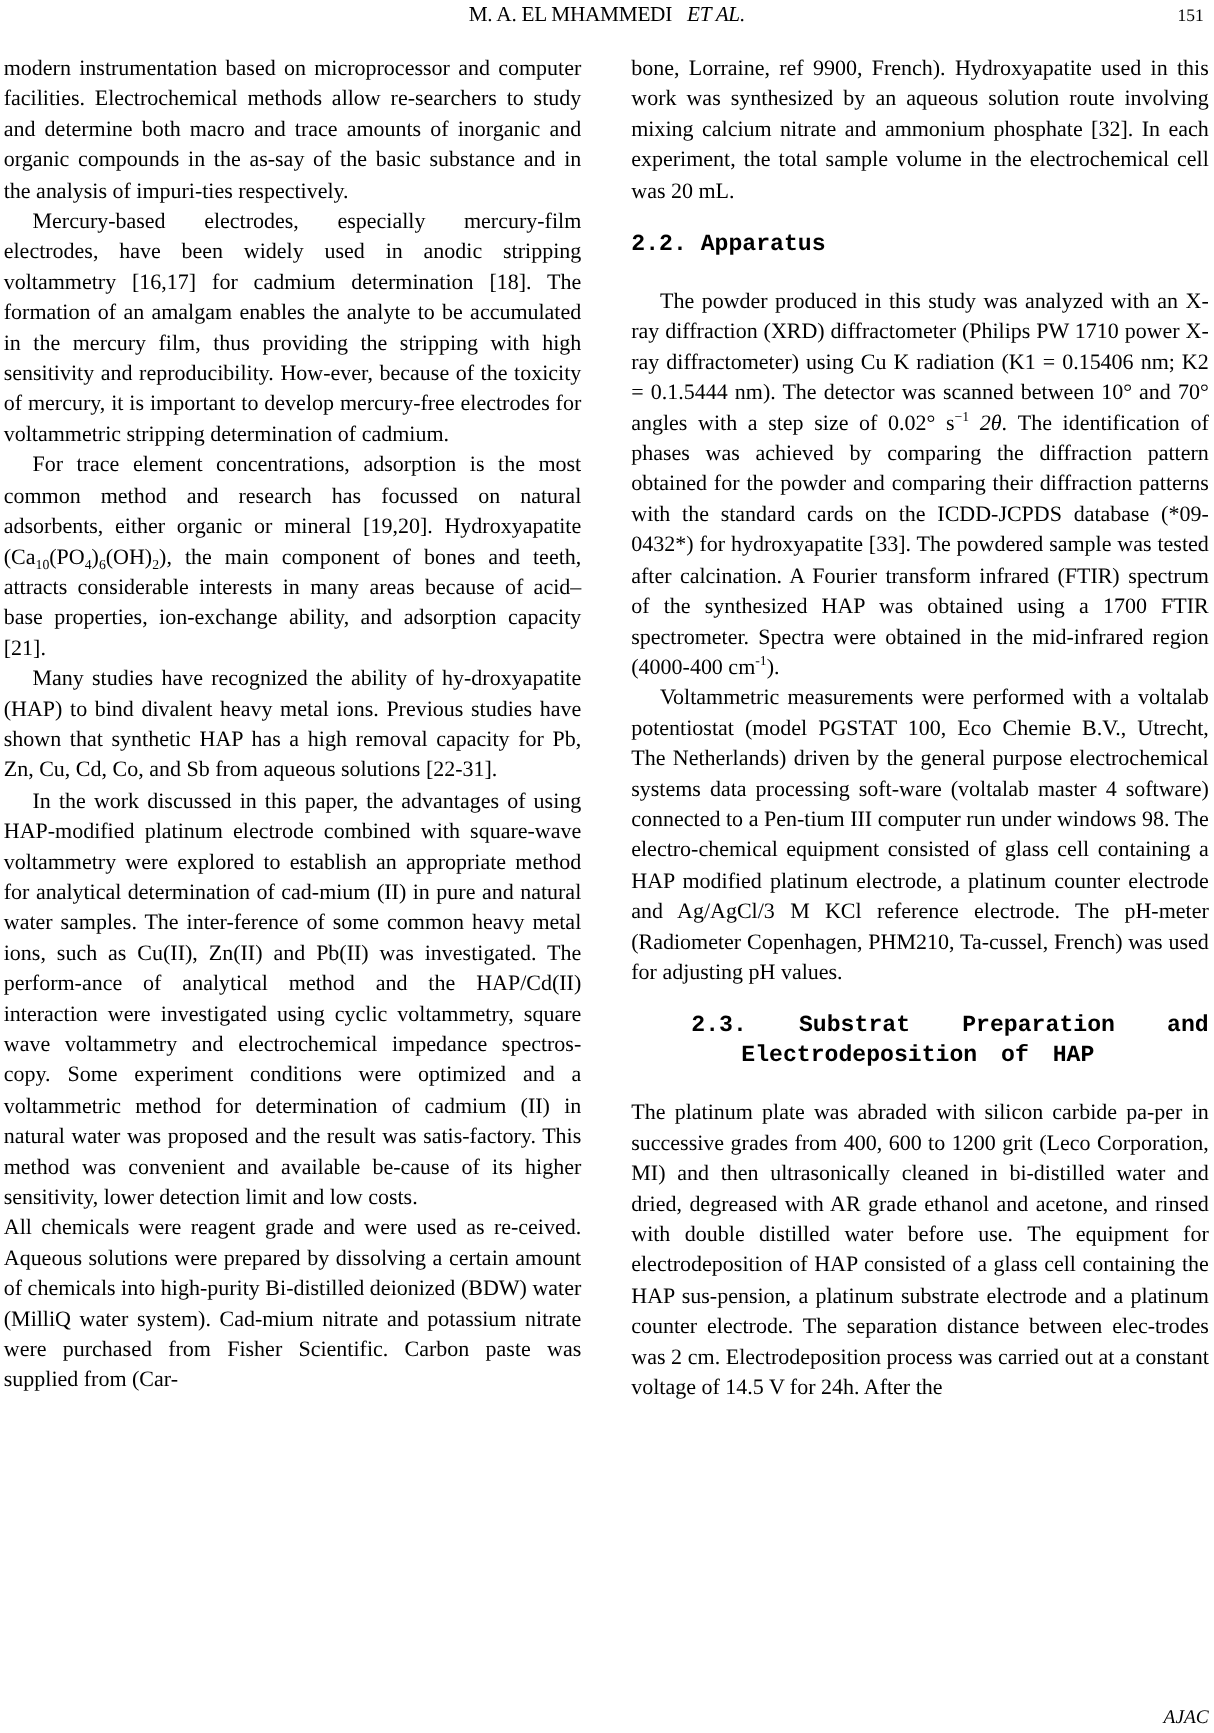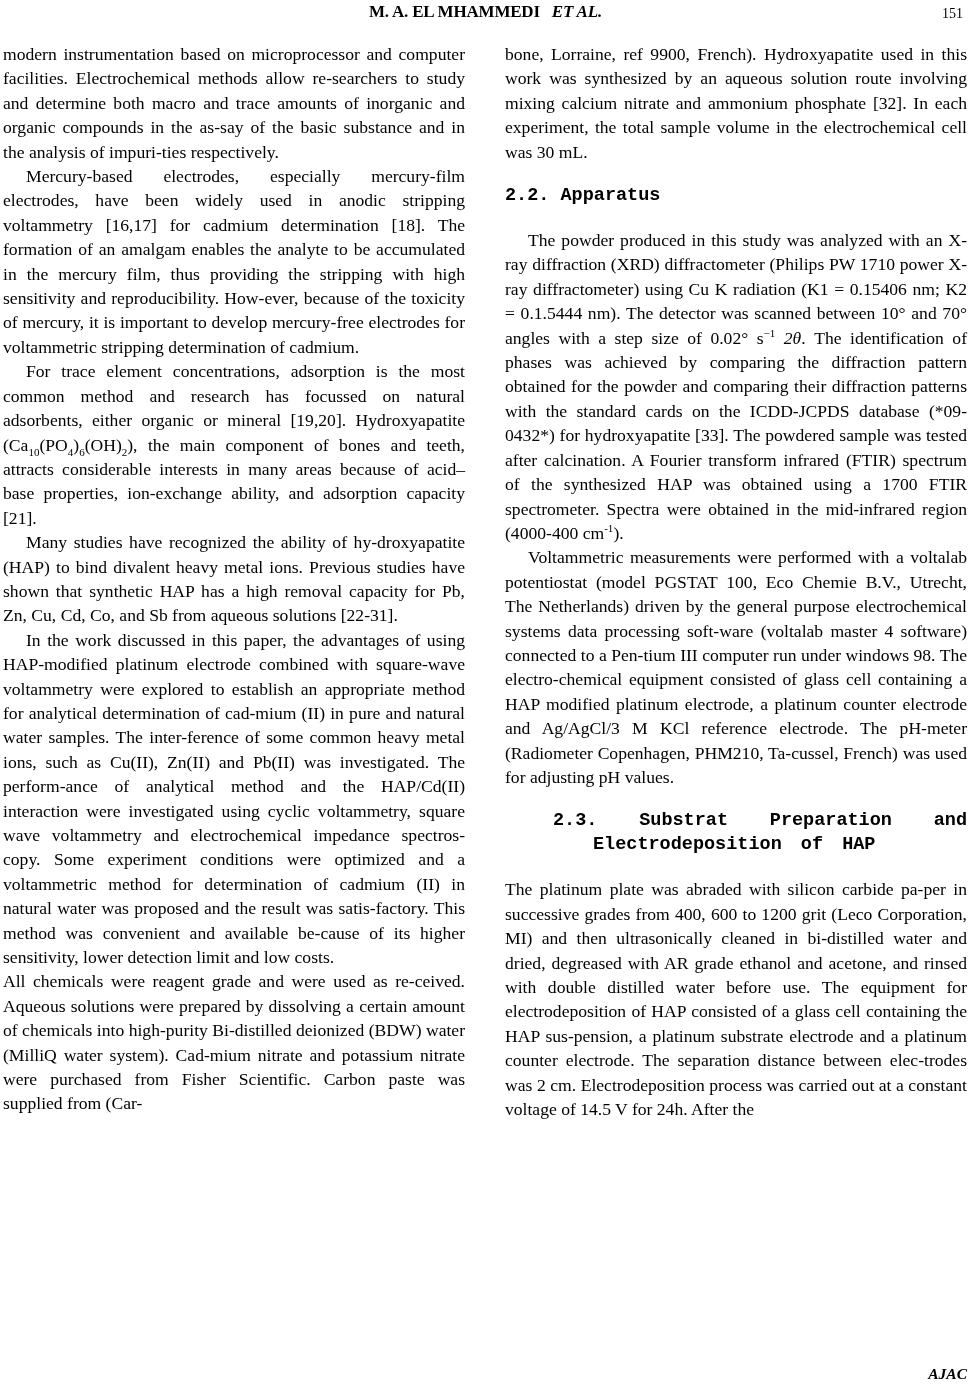--- a/index.html
+++ b/index.html
@@ -1,35 +1,35 @@
 <!DOCTYPE html>
 <html><head>
 <meta charset="utf-8">
 <style>
   html, body { margin: 0; padding: 0; background: #ffffff; }
   body { width: 971px; height: 1386px; position: relative; overflow: hidden;
          font-family: "Liberation Serif", "DejaVu Serif", serif; color: #000; }
   .header { position: absolute; top: 2px; left: 0; width: 971px; height: 22px; }
   .running-head { position: absolute; left: 0; width: 971px; top: 0; text-align: center;
-                  font-size: 17px; letter-spacing: -0.2px; font-weight: bold; }
+                  font-size: 17px; letter-spacing: -0.2px; }
   .running-head i { margin-left: 12px; }
   .page-num { position: absolute; right: 8px; top: 4px; font-size: 14px; }
   .col { position: absolute; top: 42px; width: 462px; font-size: 17.6px; line-height: 24.4px; }
   .col.left { left: 3px; }
   .col.right { left: 505px; }
   .col p { margin: 0; text-align: justify; text-justify: inter-word; hyphens: manual; }
   .col p.indent { text-indent: 23px; }
   h2.sec { font-size: 21px; font-weight: bold; margin: 22px 0 18px 0; line-height: 26px; }
   h3.sub { font-size: 18.5px; font-weight: bold; margin: 0 0 20px 0; line-height: 24px; font-family: Liberation Mono, monospace; }
   h3.sub.hang { padding-left: 40px; text-indent: -40px; text-align: justify; text-align-last: left; word-spacing: 8px; margin-left: 48px; }
   .gap-small { height: 20px; }
   sub, sup { font-size: 11px; line-height: 0; }
   .footer { position: absolute; top: 1365px; left: 0; width: 971px; height: 20px; font-size: 15.5px; }
   .footer .copy { position: absolute; left: 2px; top: 0; letter-spacing: 0.3px; margin-top: 25px; }
-  .footer .journal { position: absolute; right: 4px; top: 0; font-style: italic; font-weight: bold; }
+  .footer .journal { position: absolute; right: 4px; top: 0; font-style: italic; font-weight: normal; }
 </style>
 </head>
 <body>
 
 <div class="header">
   <div class="running-head">
     <span>M. A. EL MHAMMEDI</span><i>ET AL.</i>
   </div>
   <div class="page-num">151</div>
 </div>
@@ -37,21 +37,21 @@
 <div class="col left">
   <p>modern instrumentation based on microprocessor and computer facilities. Electrochemical methods allow re-searchers to study and determine both macro and trace amounts of inorganic and organic compounds in the as-say of the basic substance and in the analysis of impuri-ties respectively.</p>
   <p class="indent">Mercury-based electrodes, especially mercury-film electrodes, have been widely used in anodic stripping voltammetry [16,17] for cadmium determination [18]. The formation of an amalgam enables the analyte to be accumulated in the mercury film, thus providing the stripping with high sensitivity and reproducibility. How-ever, because of the toxicity of mercury, it is important to develop mercury-free electrodes for voltammetric stripping determination of cadmium.</p>
   <p class="indent"><span>For trace element concentrations, adsorption is the most common method and research has focussed on natural adsorbents, either organic or mineral [19,20]. Hydroxyapatite (Ca</span><sub>10</sub><span>(PO</span><sub>4</sub><span>)</span><sub>6</sub><span>(OH)</span><sub>2</sub><span>), the main component of bones and teeth, attracts considerable interests in many areas because of acid–base properties, ion-exchange ability, and adsorption capacity [21].</span></p>
   <p class="indent">Many studies have recognized the ability of hy-droxyapatite (HAP) to bind divalent heavy metal ions. Previous studies have shown that synthetic HAP has a high removal capacity for Pb, Zn, Cu, Cd, Co, and Sb from aqueous solutions [22-31].</p>
   <p class="indent">In the work discussed in this paper, the advantages of using HAP-modified platinum electrode combined with square-wave voltammetry were explored to establish an appropriate method for analytical determination of cad-mium (II) in pure and natural water samples. The inter-ference of some common heavy metal ions, such as Cu(II), Zn(II) and Pb(II) was investigated. The perform-ance of analytical method and the HAP/Cd(II) interaction were investigated using cyclic voltammetry, square wave voltammetry and electrochemical impedance spectros-copy. Some experiment conditions were optimized and a voltammetric method for determination of cadmium (II) in natural water was proposed and the result was satis-factory. This method was convenient and available be-cause of its higher sensitivity, lower detection limit and low costs.</p>
   <p>All chemicals were reagent grade and were used as re-ceived. Aqueous solutions were prepared by dissolving a certain amount of chemicals into high-purity Bi-distilled deionized (BDW) water (MilliQ water system). Cad-mium nitrate and potassium nitrate were purchased from Fisher Scientific. Carbon paste was supplied from (Car-</p>
 </div>
 
 <div class="col right">
-  <p>bone, Lorraine, ref 9900, French). Hydroxyapatite used in this work was synthesized by an aqueous solution route involving mixing calcium nitrate and ammonium phosphate [32]. In each experiment, the total sample volume in the electrochemical cell was 30 mL.</p>
+  <p>bone, Lorraine, ref 9900, French). Hydroxyapatite used in this work was synthesized by an aqueous solution route involving mixing calcium nitrate and ammonium phosphate [32]. In each experiment, the total sample volume in the electrochemical cell was 20 mL.</p>
   <div class="gap-small"></div>
   <h3 class="sub">2.2. Apparatus</h3>
   <p class="indent"><span>The powder produced in this study was analyzed with an X-ray diffraction (XRD) diffractometer (Philips PW 1710 power X-ray diffractometer) using Cu K radiation (K1 = 0.15406 nm; K2 = 0.1.5444 nm). The detector was scanned between 10° and 70° angles with a step size of 0.02° s</span><sup>−1</sup><i> 2θ</i><span>. The identification of phases was achieved by comparing the diffraction pattern obtained for the powder and comparing their diffraction patterns with the standard cards on the ICDD-JCPDS database (*09-0432*) for hydroxyapatite [33]. The powdered sample was tested after calcination. A Fourier transform infrared (FTIR) spectrum of the synthesized HAP was obtained using a 1700 FTIR spectrometer. Spectra were obtained in the mid-infrared region (4000-400 cm</span><sup>-1</sup><span>).</span></p>
   <p class="indent">Voltammetric measurements were performed with a voltalab potentiostat (model PGSTAT 100, Eco Chemie B.V., Utrecht, The Netherlands) driven by the general purpose electrochemical systems data processing soft-ware (voltalab master 4 software) connected to a Pen-tium III computer run under windows 98. The electro-chemical equipment consisted of glass cell containing a HAP modified platinum electrode, a platinum counter electrode and Ag/AgCl/3 M KCl reference electrode. The pH-meter (Radiometer Copenhagen, PHM210, Ta-cussel, French) was used for adjusting pH values.</p>
   <div class="gap-small"></div>
   <h3 class="sub hang">2.3. Substrat Preparation and Electrodeposition of HAP</h3>
   <p>The platinum plate was abraded with silicon carbide pa-per in successive grades from 400, 600 to 1200 grit (Leco Corporation, MI) and then ultrasonically cleaned in bi-distilled water and dried, degreased with AR grade ethanol and acetone, and rinsed with double distilled water before use. The equipment for electrodeposition of HAP consisted of a glass cell containing the HAP sus-pension, a platinum substrate electrode and a platinum counter electrode. The separation distance between elec-trodes was 2 cm. Electrodeposition process was carried out at a constant voltage of 14.5 V for 24h. After the</p>
 </div>
 
 <div class="footer">

